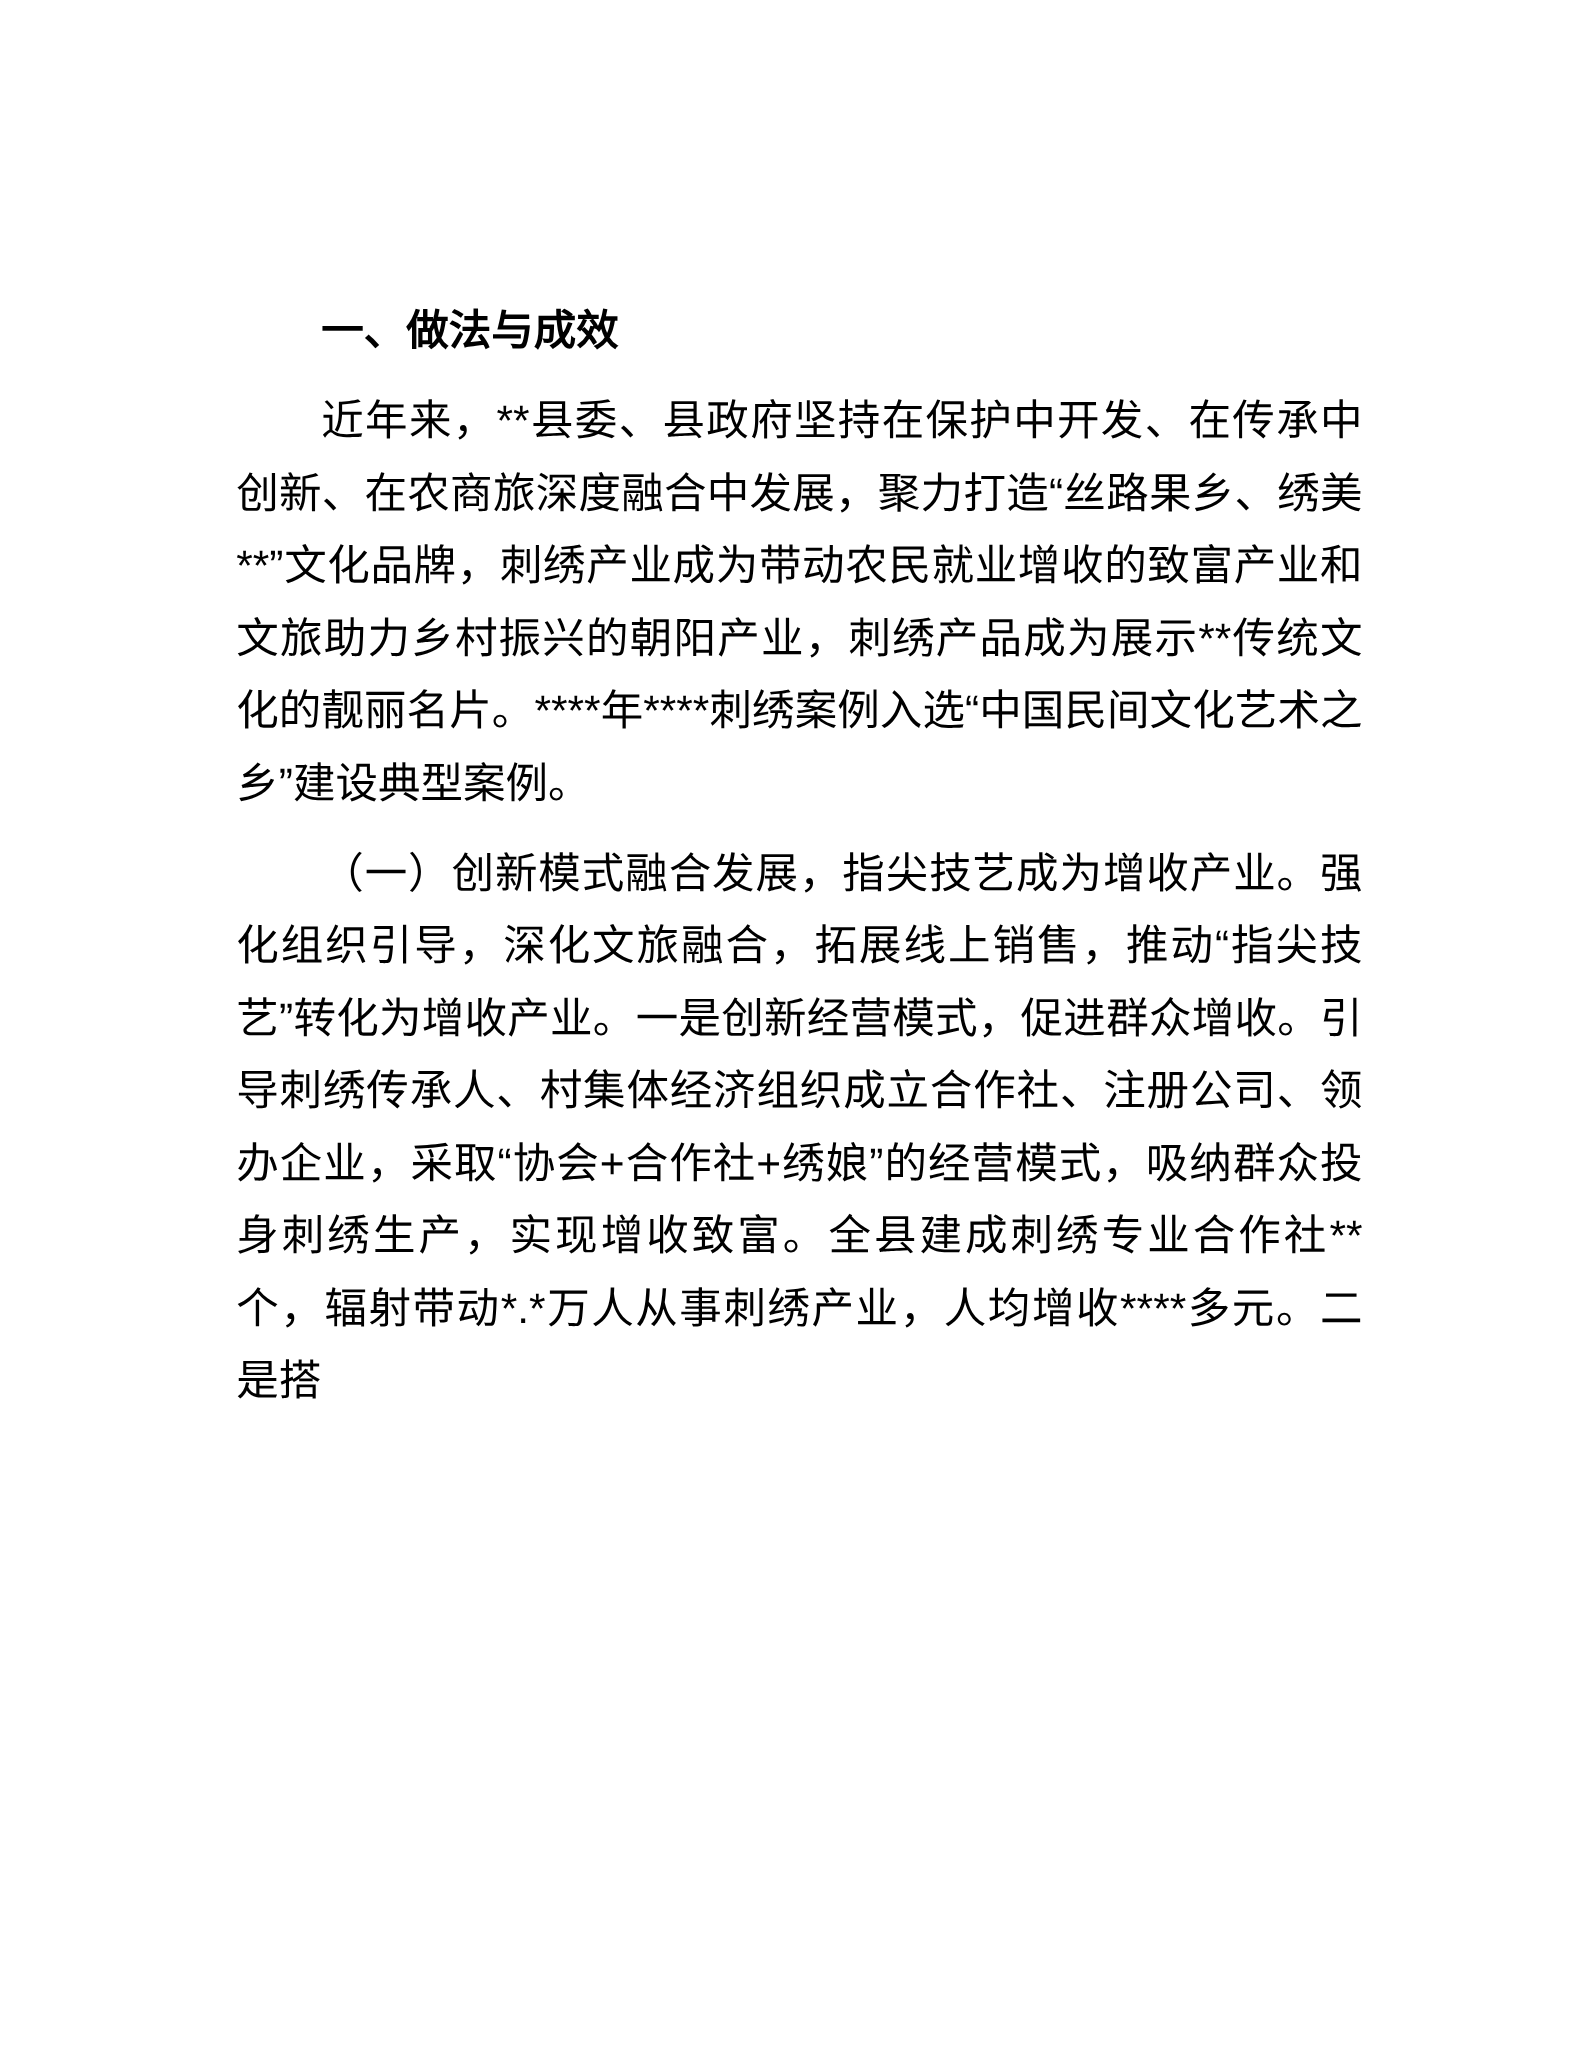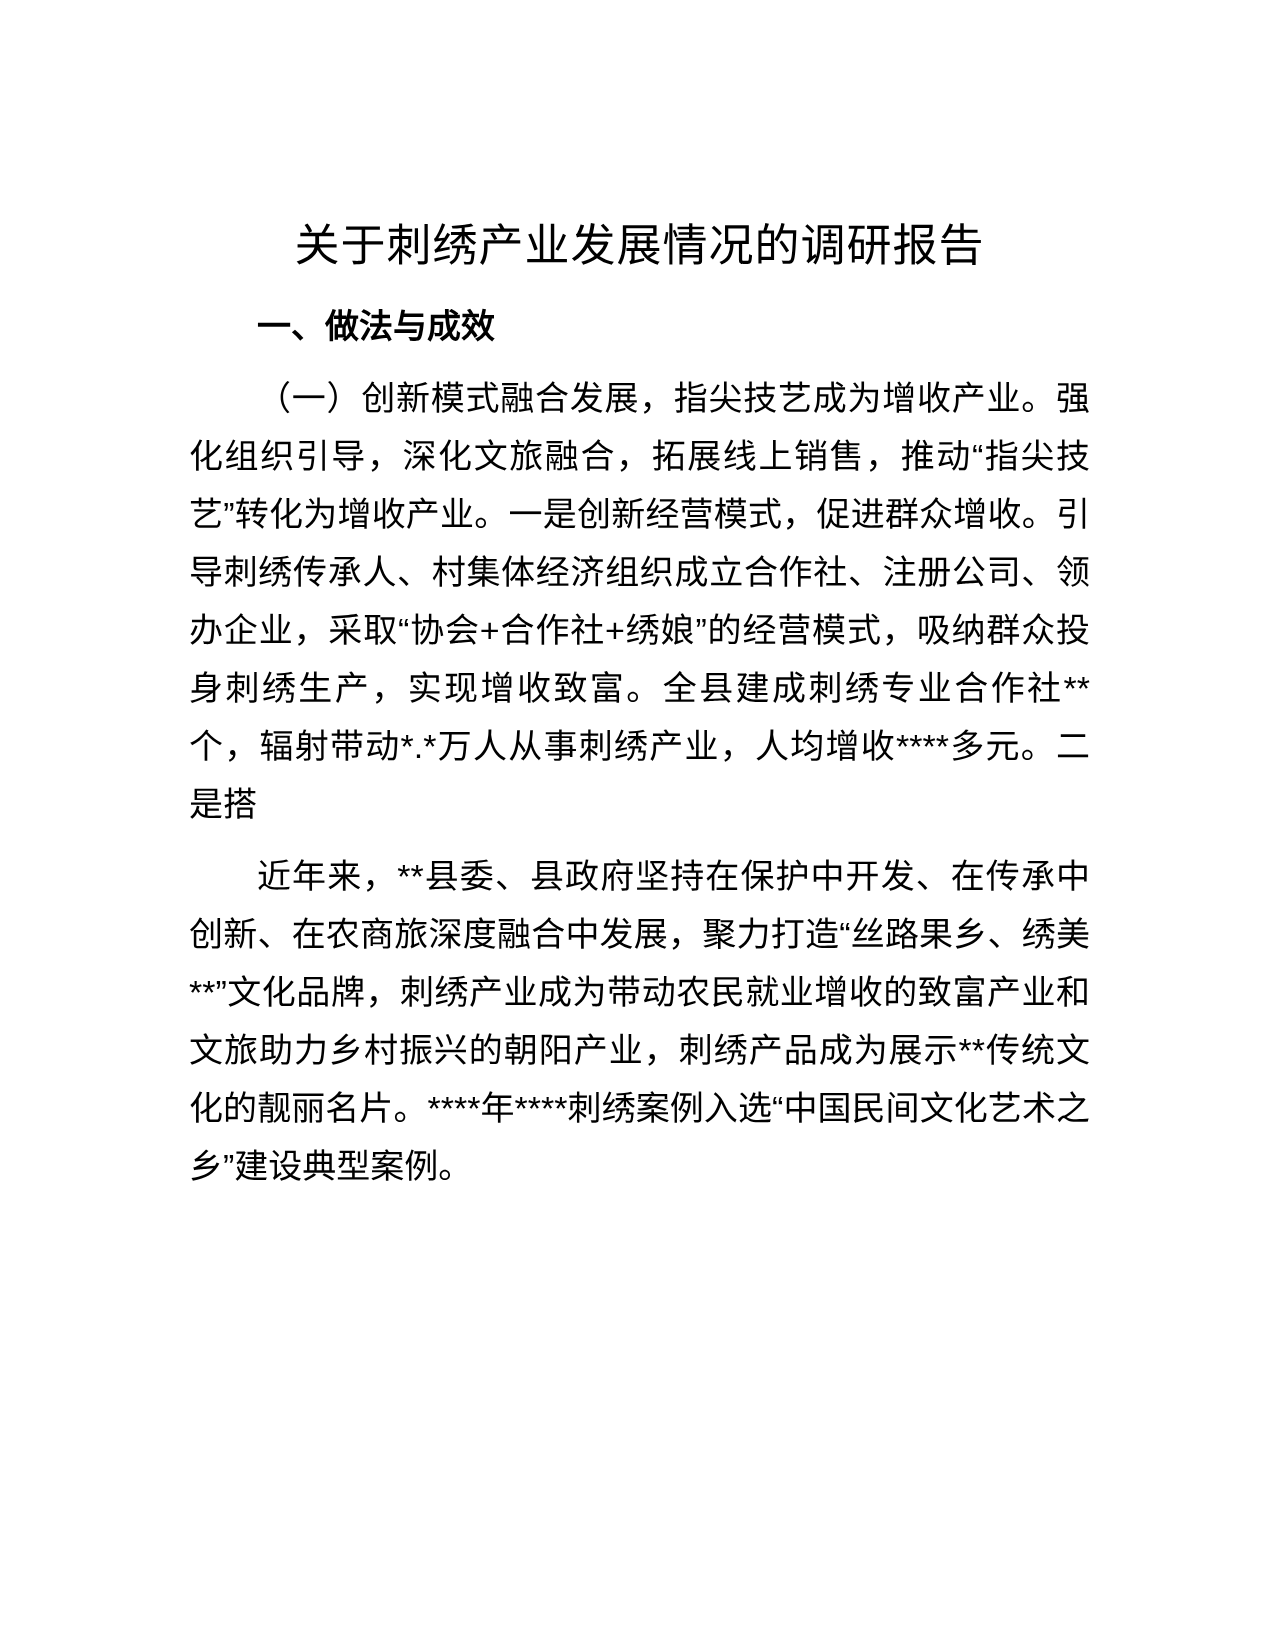--- a/index.html
+++ b/index.html
@@ -49,23 +49,22 @@
     text-indent: 68px;
     margin: 14px 0 0 0;
   }
 </style>
 </head>
 <body>
 
 <div class="page">
   <div class="content">
 
-    <h1 class="doc-title">关于刺绣产业发展情况的调研报告</h1>
 
 
     <h2 class="section-heading">一、做法与成效</h2>
 
+    <p class="body-text">近年来，**县委、县政府坚持在保护中开发、在传承中创新、在农商旅深度融合中发展，聚力打造“丝路果乡、绣美**”文化品牌，刺绣产业成为带动农民就业增收的致富产业和文旅助力乡村振兴的朝阳产业，刺绣产品成为展示**传统文化的靓丽名片。****年****刺绣案例入选“中国民间文化艺术之乡”建设典型案例。</p>
+
     <p class="body-text">（一）创新模式融合发展，指尖技艺成为增收产业。强化组织引导，深化文旅融合，拓展线上销售，推动“指尖技艺”转化为增收产业。一是创新经营模式，促进群众增收。引导刺绣传承人、村集体经济组织成立合作社、注册公司、领办企业，采取“协会+合作社+绣娘”的经营模式，吸纳群众投身刺绣生产，实现增收致富。全县建成刺绣专业合作社**个，辐射带动*.*万人从事刺绣产业，人均增收****多元。二是搭</p>
-
-    <p class="body-text">近年来，**县委、县政府坚持在保护中开发、在传承中创新、在农商旅深度融合中发展，聚力打造“丝路果乡、绣美**”文化品牌，刺绣产业成为带动农民就业增收的致富产业和文旅助力乡村振兴的朝阳产业，刺绣产品成为展示**传统文化的靓丽名片。****年****刺绣案例入选“中国民间文化艺术之乡”建设典型案例。</p>
 
   </div>
 </div>
 
 </body></html>

